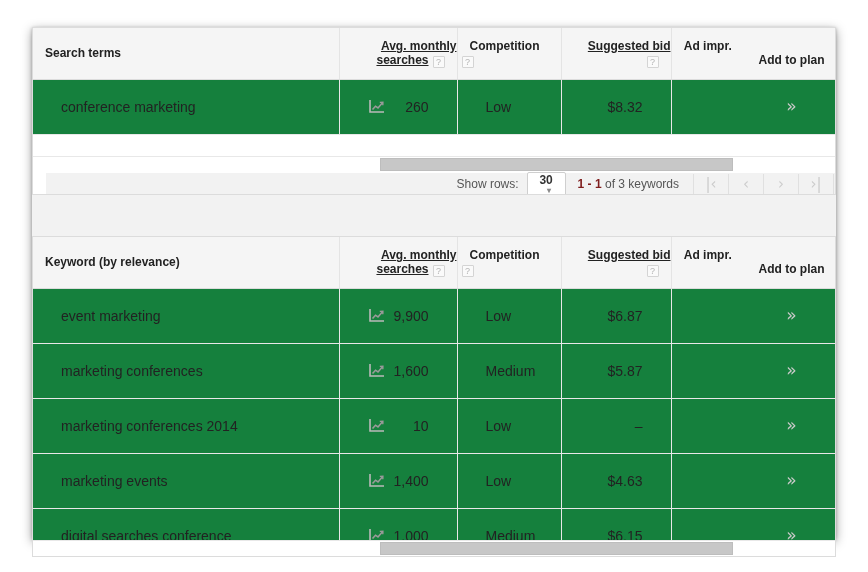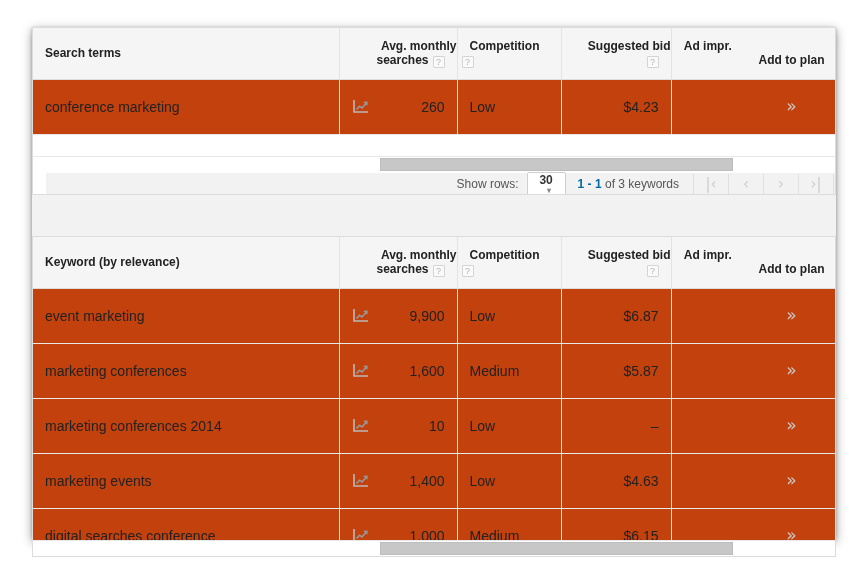--- a/index.html
+++ b/index.html
@@ -73,21 +73,21 @@
   th.col-searches, th.col-comp, th.col-bid {
     border-left: 1px solid #e4e4e4;
   }
   th.col-impr { border-left: 1px solid #e4e4e4; }
 
   .th-inner {
     padding: 0 12px;
     line-height: 14px;
   }
   .th-inner.left  { text-align: left; }
-  .th-inner.right { text-align: right; }
+  .th-inner.right { text-align: right; text-decoration: underline; }
 
   .th-ad-impr {
     display: block;
     text-align: center;
     padding-bottom: 14px;
     padding-right: 4px;
   }
   .th-add-plan {
     display: block;
     text-align: center;
@@ -111,23 +111,23 @@
     margin-left: 4px;
     box-sizing: border-box;
   }
 
   
   table.kw-table tbody td {
     border-bottom: 1px solid #e8e8e8;
     font-size: 14px;
     color: #222222;
     height: 55px;
-    padding: 0;
+    padding: 16px;
     box-sizing: border-box;
-    background: #c2410c;
+    background: #15803d;
   }
   td.c-searches, td.c-comp, td.c-bid, td.c-impr {
     border-left: 1px solid #e8e8e8;
   }
 
   .cell {
     padding: 0 12px;
     display: block;
   }
   .cell.left   { text-align: left; }
@@ -216,21 +216,21 @@
     margin-left: 6px;
     color: #8a8a8a;
     font-size: 8px;
     line-height: 1;
   }
   .range-text {
     margin-left: 12px;
     font-size: 12px;
     color: #555555;
   }
-  .range-text b { color: #0369a1; }
+  .range-text b { color: #7f1d1d; }
 
   .pager {
     display: flex;
     align-items: center;
     margin-left: 14px;
   }
   .pager-btn {
     width: 34px;
     text-align: center;
     font-size: 15px;
@@ -293,21 +293,21 @@
                     <path d="M11.8,3.4 L14.9,3.3 L14.8,6.2" fill="none" stroke="#9a9a9a" stroke-width="1.4"></path>
                   </svg>
                 </span>
                 <span>260</span>
               </span>
             </td>
             <td class="c-comp">
               <span class="cell left">Low</span>
             </td>
             <td class="c-bid">
-              <span class="cell right">$4.23</span>
+              <span class="cell right">$8.32</span>
             </td>
             <td class="c-impr">
               <span class="cell center"></span>
             </td>
             <td class="c-plan">
               <span class="cell center chev">»</span>
             </td>
           </tr>
         </tbody>
       </table>

